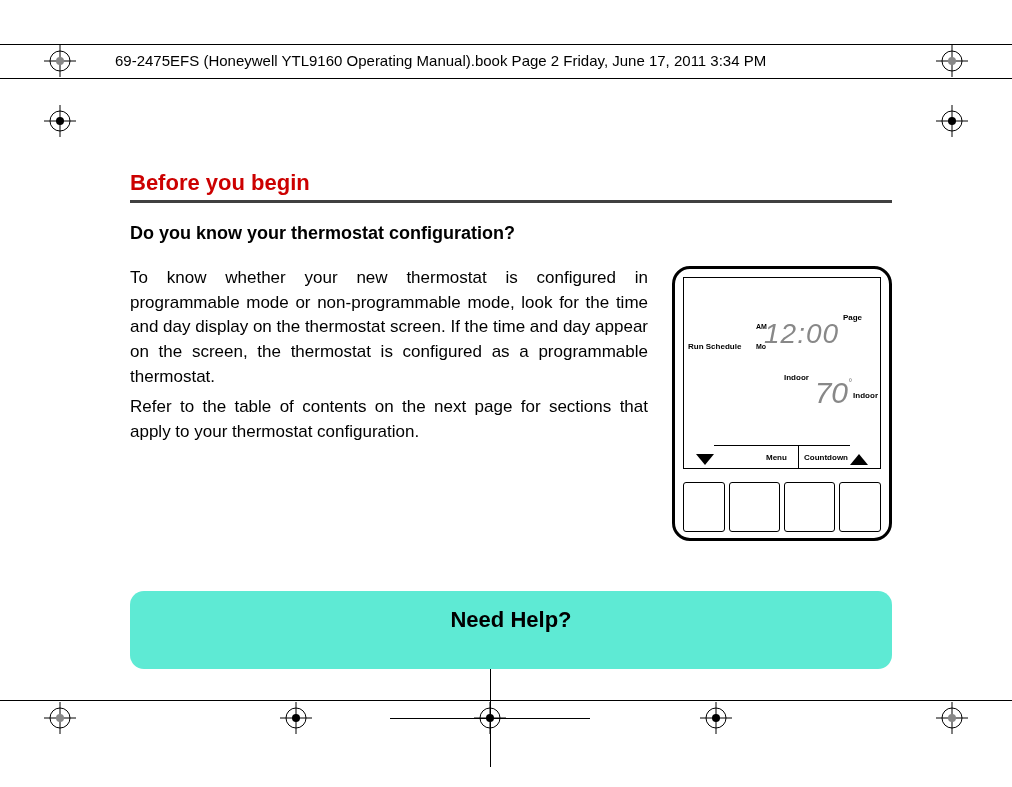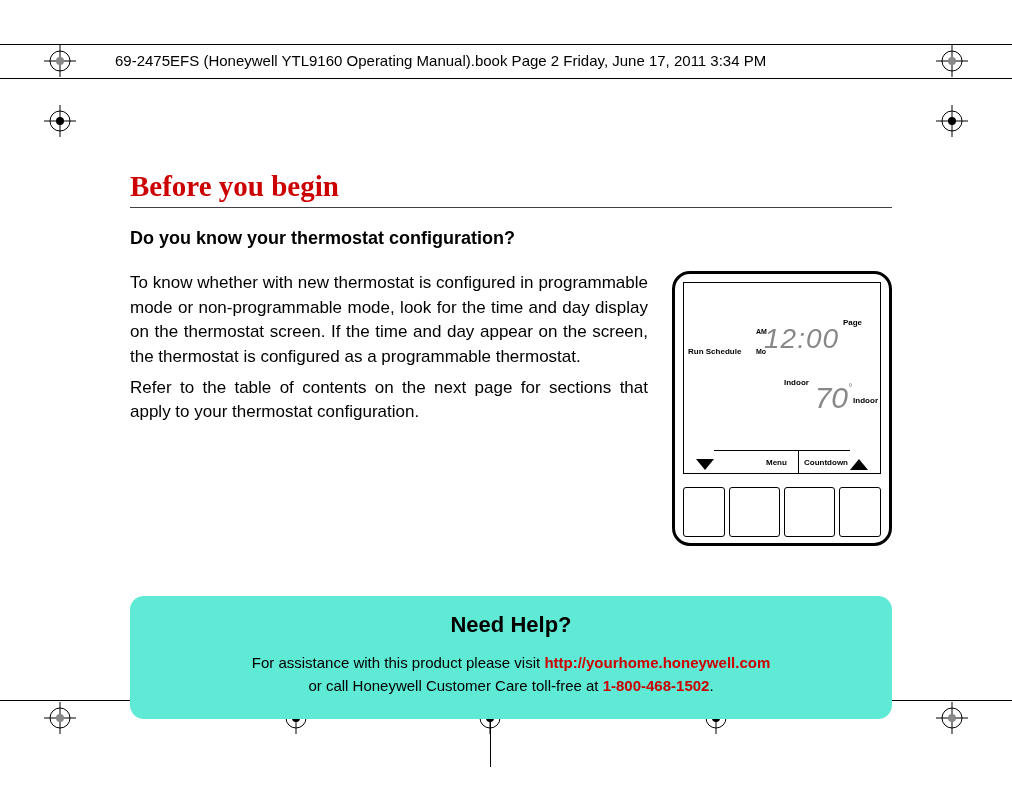--- a/index.html
+++ b/index.html
@@ -27,25 +27,25 @@
     position:absolute; top:52px; left:115px; font-size:15px;
   }
   
   .content {
     position:absolute;
     top:170px; left:130px; right:120px; bottom:120px;
   }
   .section-title {
     color:#cc0000;
     font-weight:bold;
-    font-size:29px;
-    font-family: Liberation Serif, serif;
+    font-size:22px;
+    font-family: Liberation Sans, sans-serif;
     font-stretch: condensed;
     padding-bottom:4px;
-    border-bottom:1px solid #404040;
+    border-bottom:3px solid #404040;
     margin-bottom:20px;
   }
   .subtitle {
     font-weight:bold;
     font-size:18px;
     margin-bottom:22px;
   }
   .row { display:flex; gap:24px; }
   .col-text { flex:1; font-size:17px; line-height:1.45; text-align:justify; }
   .col-text p { margin:0 0 6px 0; }
@@ -209,21 +209,21 @@
 </div>
 
 <div class="header-text">69-2475EFS (Honeywell YTL9160 Operating Manual).book  Page 2  Friday, June 17, 2011  3:34 PM</div>
 
 <div class="content">
   <div class="section-title">Before you begin</div>
   <div class="subtitle">Do you know your thermostat configuration?</div>
 
   <div class="row">
     <div class="col-text">
-      <p>To know whether with new thermostat is configured in programmable mode or non-programmable mode, look for the time and day display on the thermostat screen. If the time and day appear on the screen, the thermostat is configured as a programmable thermostat.</p>
+      <p>To know whether your new thermostat is configured in programmable mode or non-programmable mode, look for the time and day display on the thermostat screen. If the time and day appear on the screen, the thermostat is configured as a programmable thermostat.</p>
       <p>Refer to the table of contents on the next page for sections that apply to your thermostat configuration.</p>
     </div>
 
     <div class="thermo">
       <div class="screen">
         <span class="scr-label run">Run Schedule</span>
         <span class="scr-label sleep">Page</span>
         <span class="scr-label am">AM</span>
         <span class="scr-label mo">Mo</span>
         <span class="seg-time">12:00</span>
@@ -241,18 +241,14 @@
         <div class="btn side"></div>
         <div class="btn"></div>
         <div class="btn"></div>
         <div class="btn side"></div>
       </div>
     </div>
   </div>
 
   <div class="helpbox">
     <div class="title">Need Help?</div>
-    <div class="line">
-      <span>For assistance with this product please visit </span><span class="red">http://yourhome.honeywell.com</span><br>
-      <span>or call Honeywell Customer Care toll-free at </span><span class="red">1-800-468-1502</span><span>.</span>
-    </div>
   </div>
 </div>
 
 </body></html>

